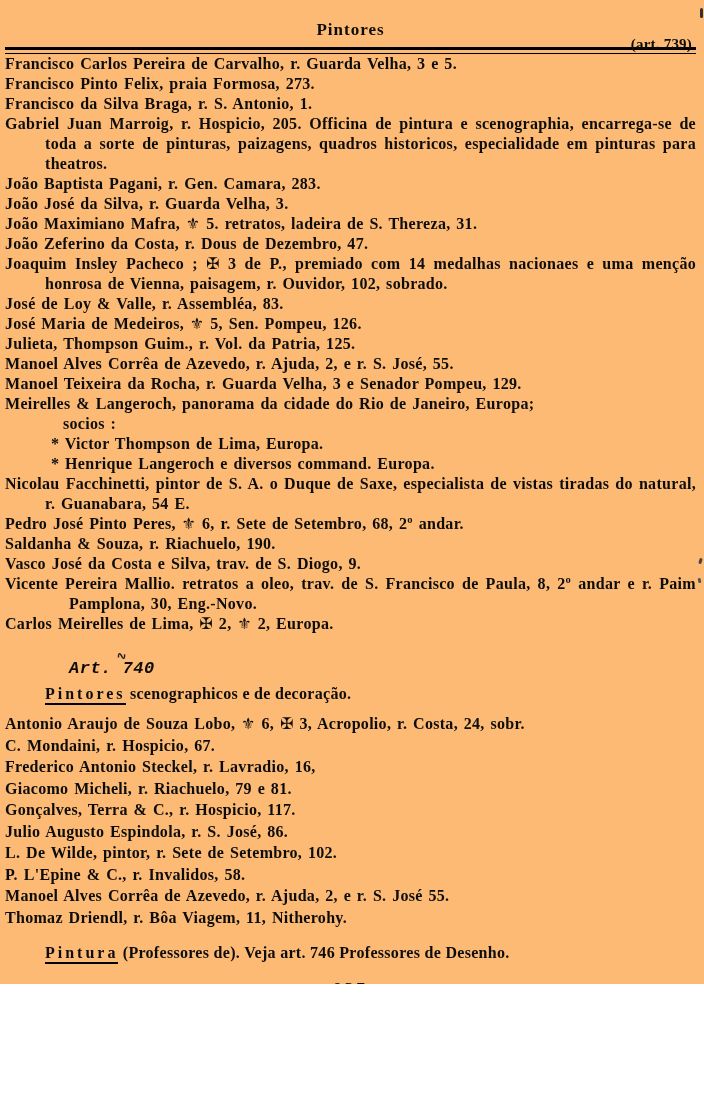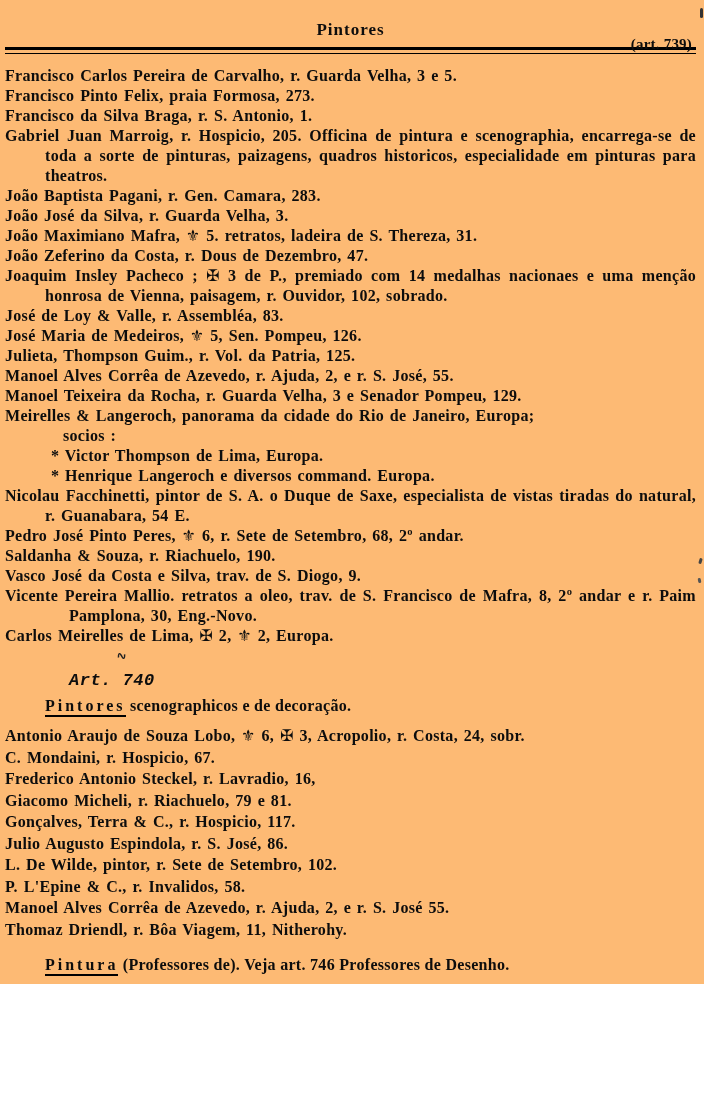--- a/index.html
+++ b/index.html
@@ -13,21 +13,21 @@
     font-weight:700;
     box-sizing:border-box;
     padding:20px 8px 0 5px;
     overflow:hidden;
   }
   .header { position:relative; height:24px; }
   .header-title { text-align:center; font-size:17px; letter-spacing:1px; }
   .art-ref { position:absolute; right:4px; top:16px; font-size:15px; letter-spacing:0.2px; }
   .rule { margin-top:3px; height:3px; border-top:3px solid #000; border-bottom:1px solid #000; }
 
-  .list1 { margin-top:12px; }
+  .list1 { margin-top:0; }
   p.line {
     margin:0;
     font-size:16px; line-height:20px;
     letter-spacing:0.3px; word-spacing:1.5px;
     text-align:justify;
   }
   .entry  { padding-left:40px; text-indent:-40px; }
   .hang64 { padding-left:64px; text-indent:-64px; }
   .sub    { padding-left:58px; text-indent:0; text-align:left; }
   .star   { padding-left:46px; text-indent:0; text-align:left; }
@@ -80,21 +80,21 @@
       <p class="line entry">Manoel Alves Corrêa de Azevedo, r. Ajuda, 2, e r. S. José, 55.</p>
       <p class="line entry">Manoel Teixeira da Rocha, r. Guarda Velha, 3 e Senador Pompeu, 129.</p>
       <p class="line entry">Meirelles &amp; Langeroch, panorama da cidade do Rio de Janeiro, Europa;</p>
       <p class="line sub">socios :</p>
       <p class="line star">* Victor Thompson de Lima, Europa.</p>
       <p class="line star">* Henrique Langeroch e diversos command. Europa.</p>
       <p class="line entry">Nicolau Facchinetti, pintor de S. A. o Duque de Saxe, especialista de vistas tiradas do natural, r. Guanabara, 54 E.</p>
       <p class="line entry">Pedro José Pinto Peres, ⚜ 6, r. Sete de Setembro, 68, 2º andar.</p>
       <p class="line entry">Saldanha &amp; Souza, r. Riachuelo, 190.</p>
       <p class="line entry">Vasco José da Costa e Silva, trav. de S. Diogo, 9.</p>
-      <p class="line hang64">Vicente Pereira Mallio. retratos a oleo, trav. de S. Francisco de Mafra, 8, 2º andar e r. Paim Pamplona, 30, Eng.-Novo.</p>
+      <p class="line hang64">Vicente Pereira Mallio. retratos a oleo, trav. de S. Francisco de Paula, 8, 2º andar e r. Paim Pamplona, 30, Eng.-Novo.</p>
       <p class="line entry">Carlos Meirelles de Lima, ✠ 2, ⚜ 2, Europa.</p>
     </div>
 
   <div class="art-heading">Art. 740</div>
 
   <div class="sec2-heading">
     <span class="word-emph">Pintores</span><span> scenographicos e de decoração.</span>
   </div>
 
   <div class="list2">

